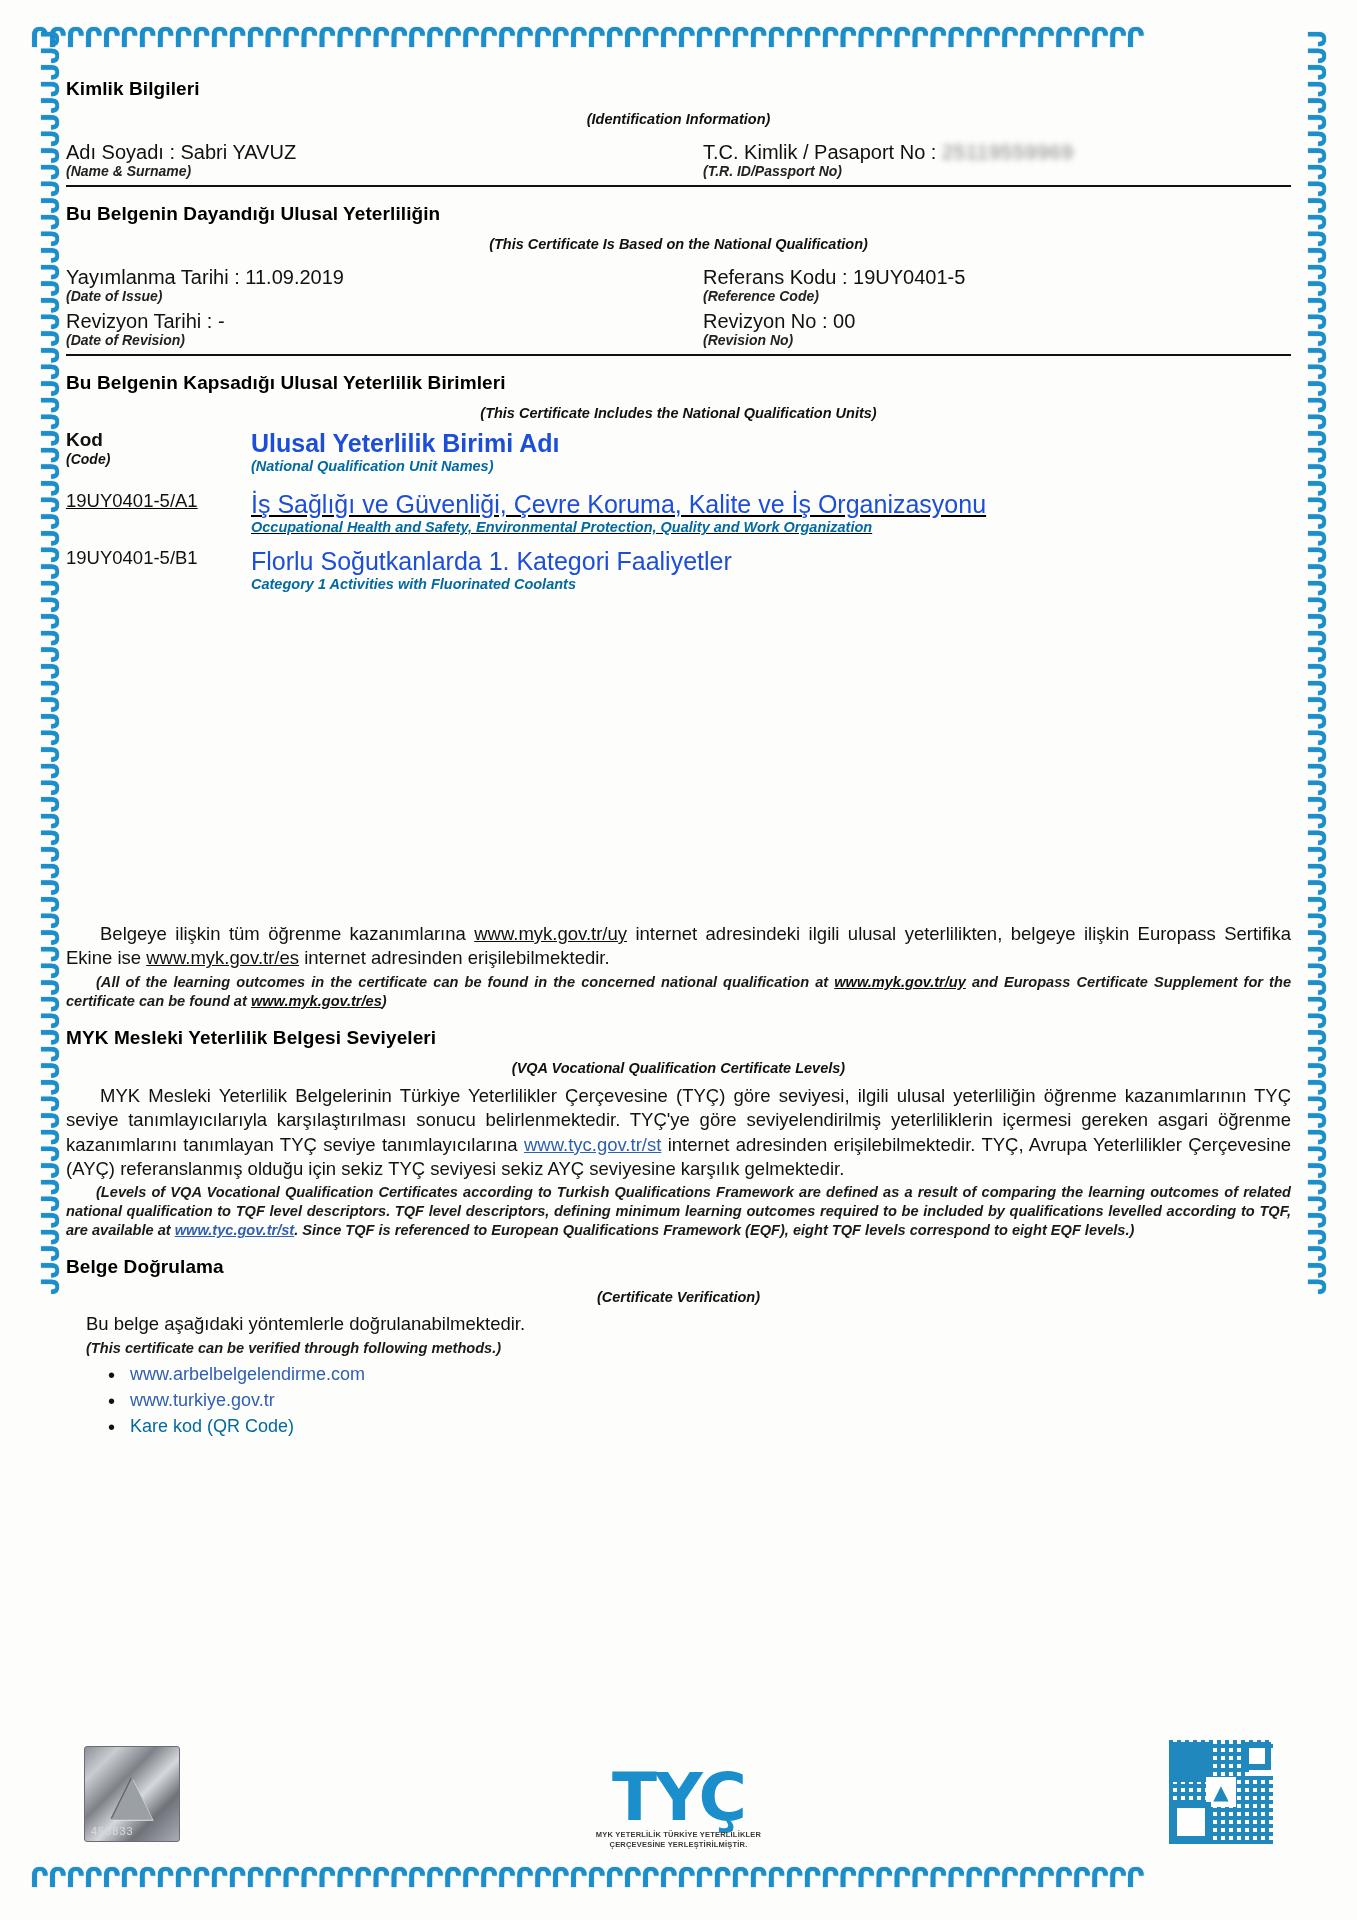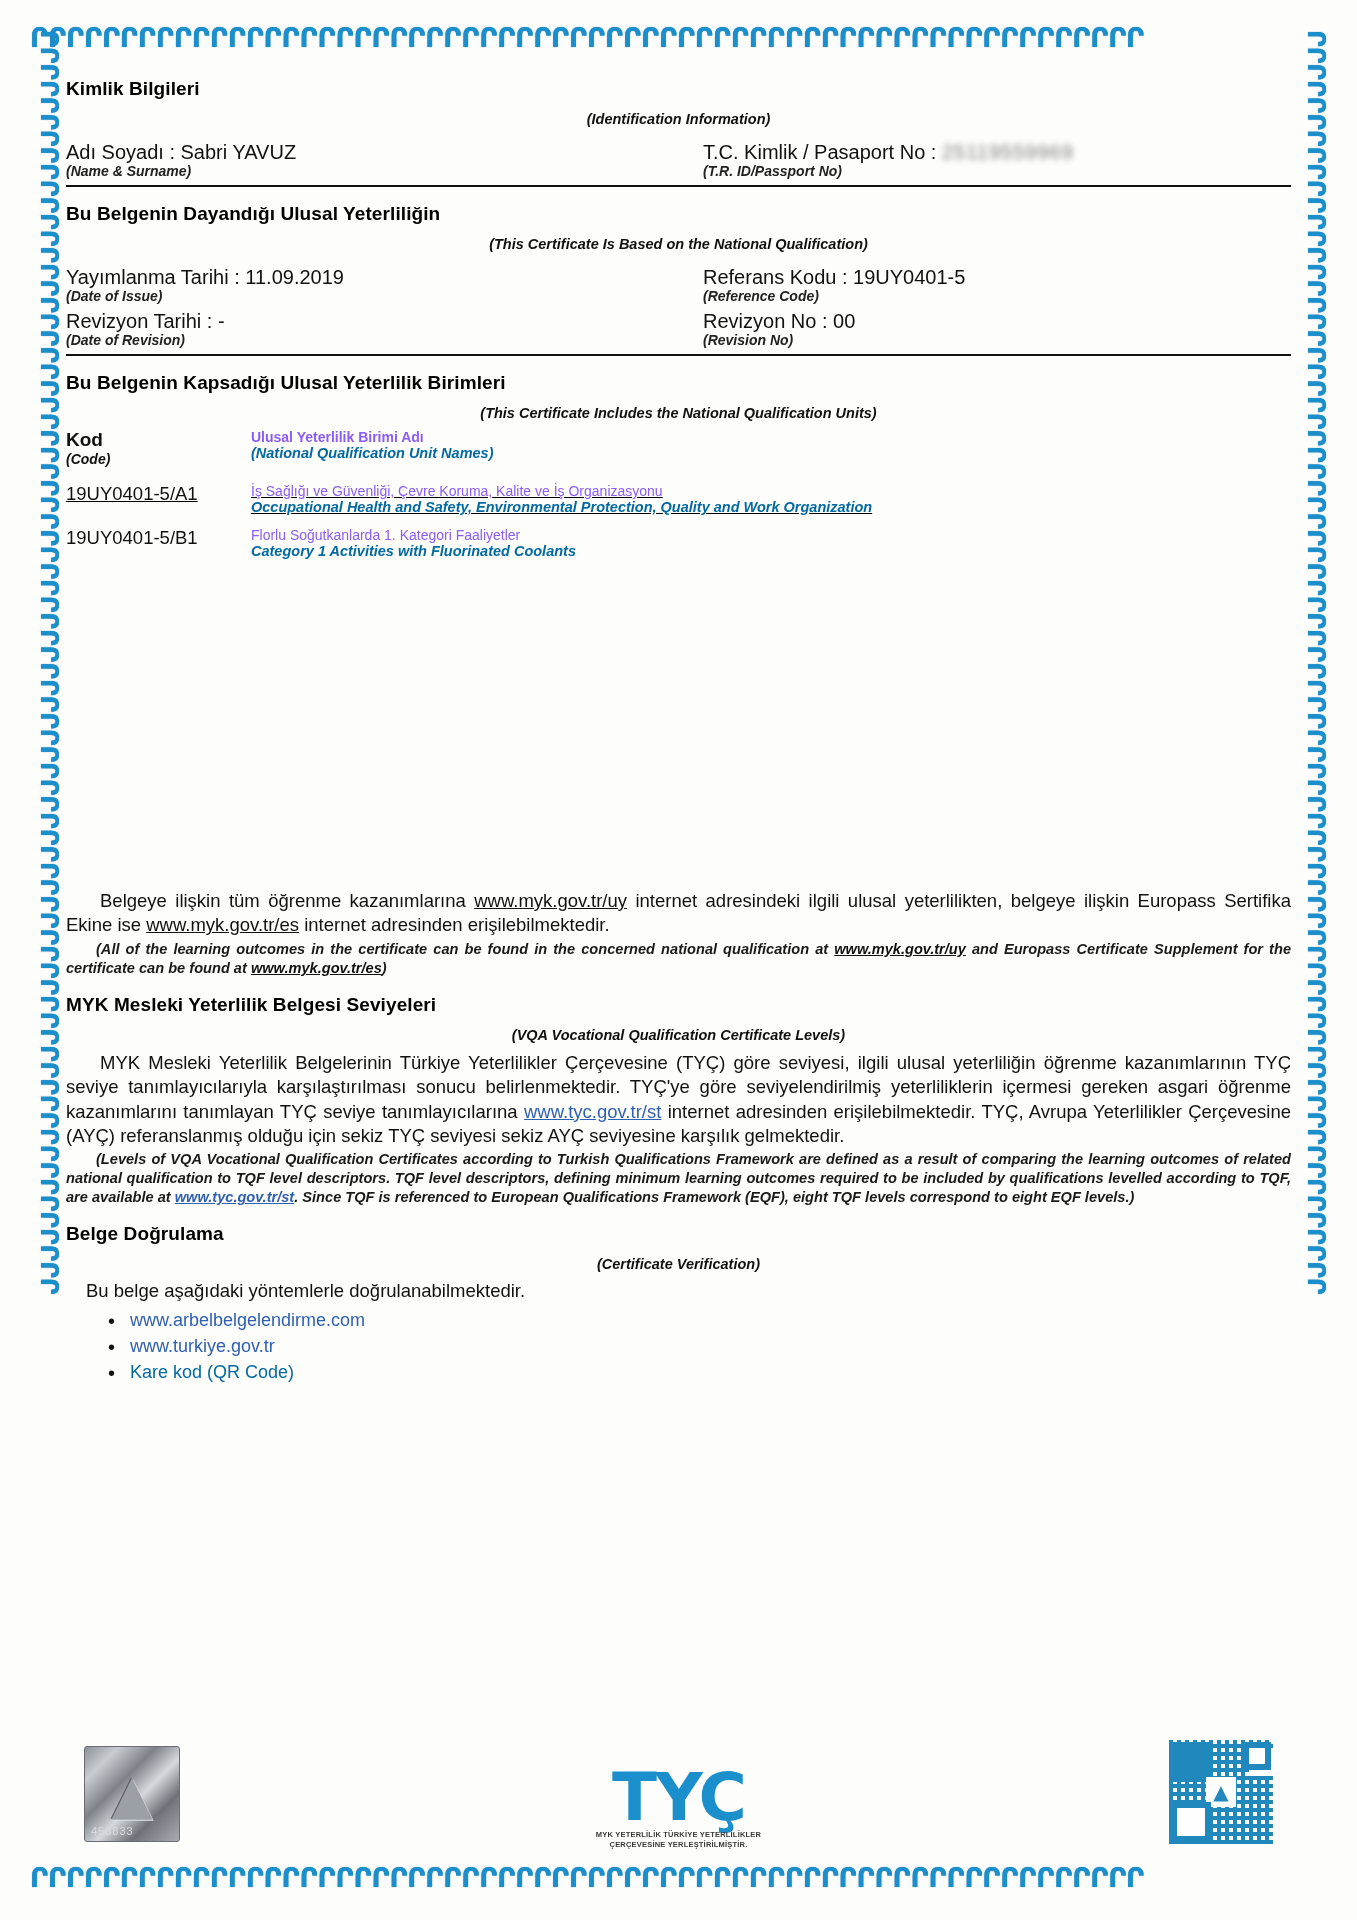--- a/index.html
+++ b/index.html
@@ -86,21 +86,21 @@
     margin: 6px 0 0 0;
     width: 100%;
   }
 
   
   .units { margin-top: 8px; }
   .unit-row { display: flex; margin-top: 4px; }
   .unit-code { width: 185px; flex: 0 0 185px; font-size: 18.5px; color: #111; }
   .unit-code.head { font-weight: bold; font-size: 19px; }
   .unit-name { flex: 1; }
-  .unit-name .n-tr { font-size: 14px; color: #8b5cf6; }
+  .unit-name .n-tr { font-size: 25px; color: #1d4ed8; }
   .unit-name .n-tr.head { font-weight: bold; }
   .unit-name .n-en { font-size: 14.5px; font-style: italic; font-weight: bold; color: #0369a1; margin-top: 0px; }
   .unit-code .c-en { font-size: 14px; font-style: italic; font-weight: bold; }
 
   
   .para-tr {
     font-size: 18.5px;
     color: #111;
     text-align: justify;
     line-height: 1.32;
@@ -350,20 +350,21 @@
       <div class="para-en indent">
         <span>(Levels of VQA Vocational Qualification Certificates according to Turkish Qualifications Framework are defined as a result of comparing the learning outcomes of related national qualification to TQF level descriptors. TQF level descriptors, defining minimum learning outcomes required to be included by qualifications levelled according to TQF, are available at </span><span class="lnk-blue">www.tyc.gov.tr/st</span><span>. Since TQF is referenced to European Qualifications Framework (EQF), eight TQF levels correspond to eight EQF levels.)</span>
       </div>
     </div>
 
     <div style="margin-top:12px;">
       <div class="sec-title">Belge Doğrulama</div>
       <div class="sec-sub">(Certificate Verification)</div>
 
       <div class="para-tr" style="margin-top:7px; padding-left:20px;">Bu belge aşağıdaki yöntemlerle doğrulanabilmektedir.</div>
+      <div class="para-en" style="padding-left:20px;">(This certificate can be verified through following methods.)</div>
 
       <ul class="verify-list">
         <li><span>www.arbelbelgelendirme.com</span></li>
         <li><span>www.turkiye.gov.tr</span></li>
         <li class="plain"><span>Kare kod (QR Code)</span></li>
       </ul>
     </div>
 
     <div class="footer">
 

